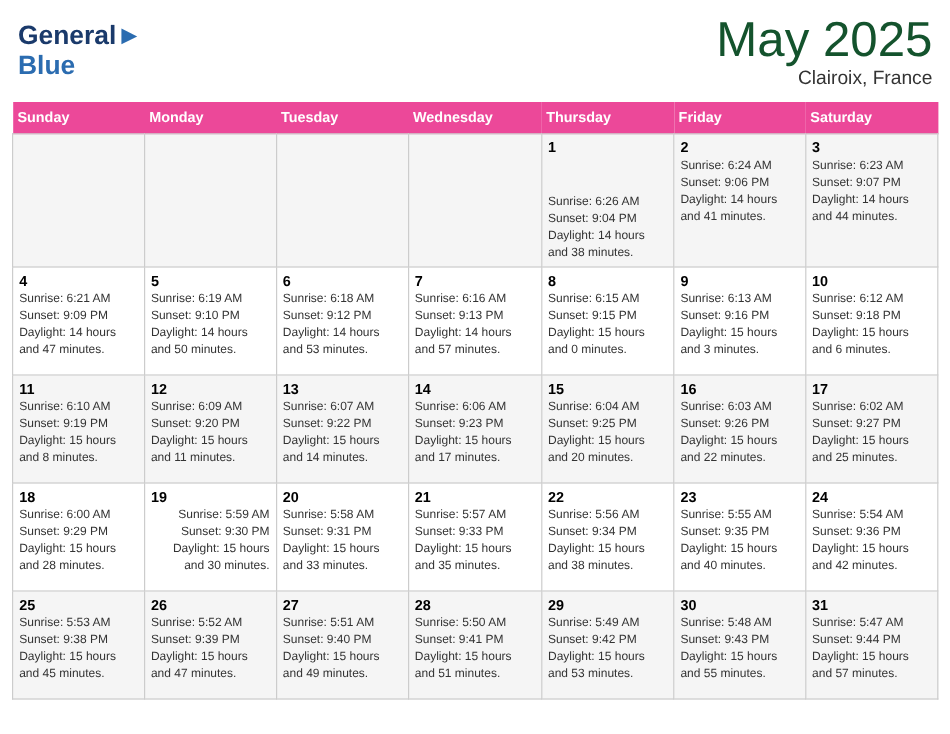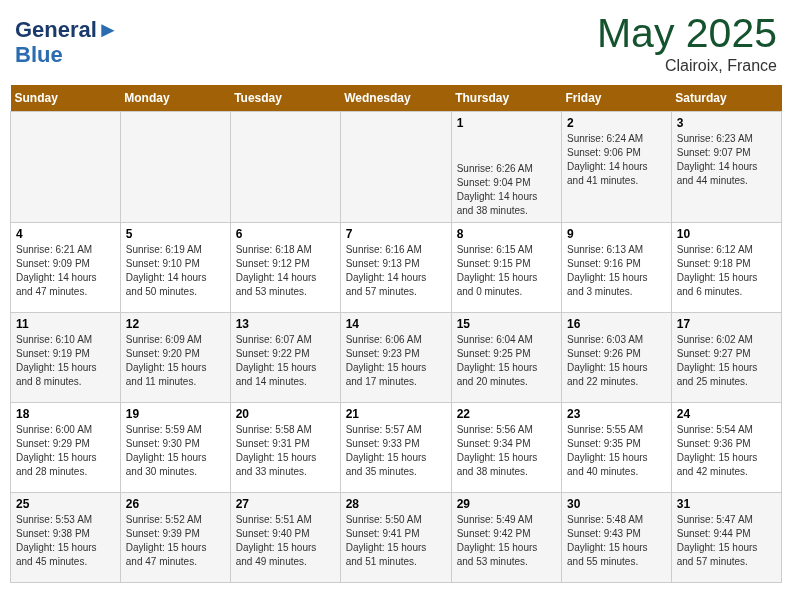--- a/index.html
+++ b/index.html
@@ -32,21 +32,21 @@
     .subtitle {
       font-size: 16px;
       color: #333;
     }
     table {
       width: 100%;
       border-collapse: collapse;
       font-size: 11px;
     }
     thead tr th {
-      background-color: #a16207;
+      background-color: #ec4899;
       color: #fff;
       padding: 6px 4px;
       text-align: left;
       font-size: 12px;
       font-weight: bold;
     }
     tbody tr td {
       border: 1px solid #ccc;
       padding: 4px 5px;
       vertical-align: top;
@@ -220,21 +220,21 @@
       </tr>
       <tr>
         <td>
           <div class="day-num">18</div>
           <div class="day-info" style="white-space: pre-line;">Sunrise: 6:00 AM
 Sunset: 9:29 PM
 Daylight: 15 hours and 28 minutes.</div>
         </td>
         <td>
           <div class="day-num">19</div>
-          <div class="day-info" style="white-space: pre-line;">Sunrise: 5:59 AM
+          <div class="day-info" style="white-space: pre-line; text-align: right;">Sunrise: 5:59 AM
 Sunset: 9:30 PM
 Daylight: 15 hours and 30 minutes.</div>
         </td>
         <td>
           <div class="day-num">20</div>
           <div class="day-info" style="white-space: pre-line;">Sunrise: 5:58 AM
 Sunset: 9:31 PM
 Daylight: 15 hours and 33 minutes.</div>
         </td>
         <td>

